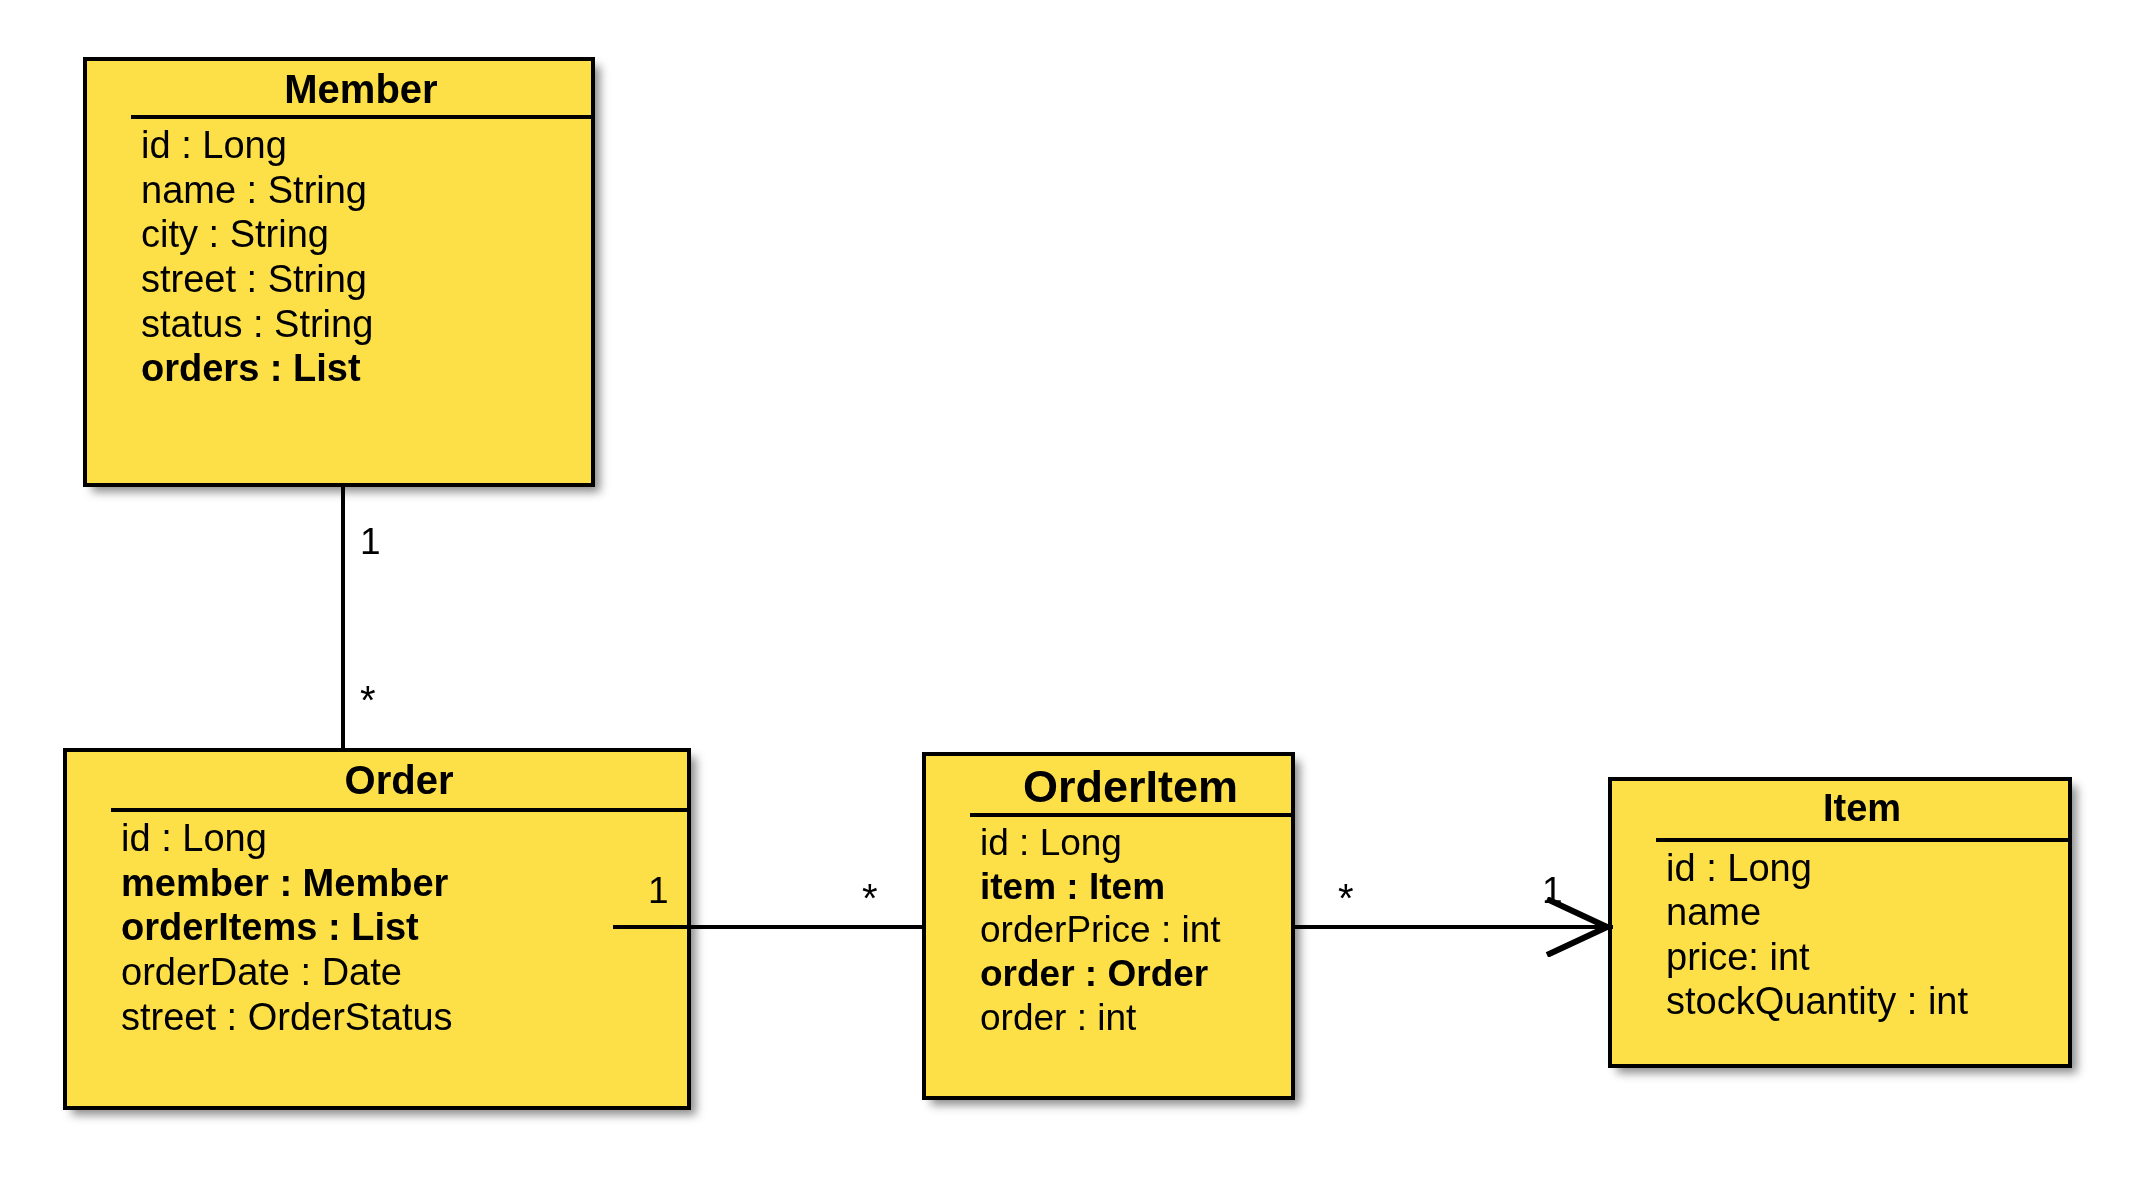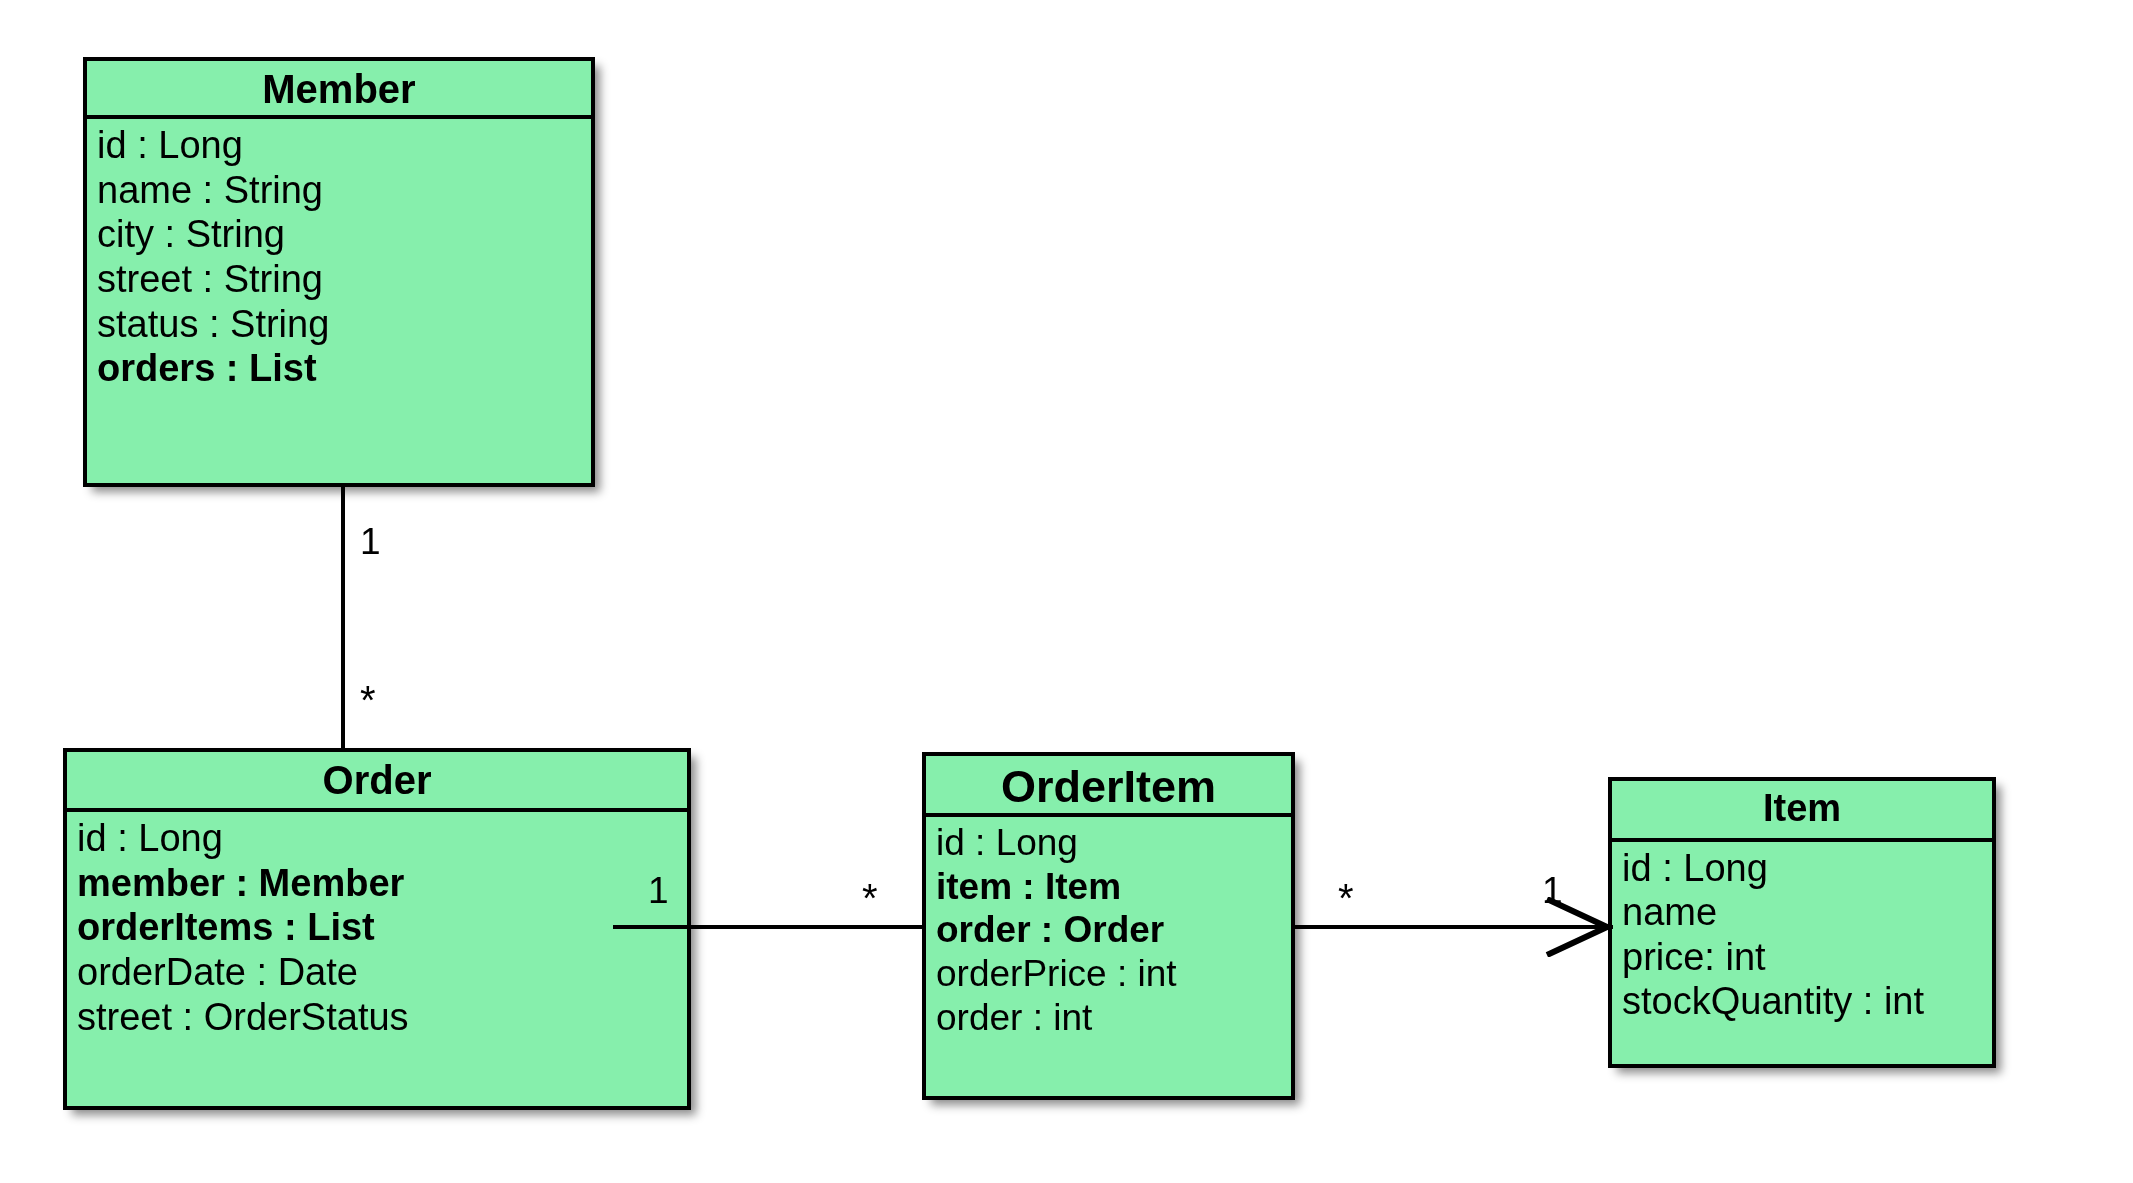--- a/index.html
+++ b/index.html
@@ -16,24 +16,25 @@
     position: relative;
     width: 2133px;
     height: 1183px;
     background: #ffffff;
     overflow: hidden;
   }
 
   
   .uml-class {
     position: absolute;
-    background: #86efac;
+    background: #fde047;
     border: 4px solid #000000;
     box-sizing: border-box;
     box-shadow: 7px 7px 9px -2px rgba(0,0,0,0.45);
+    padding-left: 44px;
   }
   .uml-title {
     text-align: center;
     font-weight: bold;
     font-size: 40px;
     line-height: 1.0;
     padding: 8px 6px 10px 6px;
     border-bottom: 4px solid #000000;
     box-sizing: border-box;
     white-space: nowrap;
@@ -52,21 +53,21 @@
     font-weight: bold;
   }
 
   
   #class-member   { left: 83px;   top: 57px;  width: 512px; height: 430px; }
   #class-member   .uml-title { height: 58px; }
   #class-order    { left: 63px;   top: 748px; width: 628px; height: 362px; }
   #class-order    .uml-title { height: 60px; }
   #class-orderitem{ left: 922px;  top: 752px; width: 373px; height: 348px; }
   #class-orderitem .uml-title { height: 61px; }
-  #class-item     { left: 1608px; top: 777px; width: 388px; height: 291px; }
+  #class-item     { left: 1608px; top: 777px; width: 464px; height: 291px; }
   #class-item     .uml-title { height: 61px; }
 
   #class-orderitem .uml-title { font-size: 45px; }
   #class-item .uml-title { font-size: 38px; }
   #class-orderitem .uml-attr { font-size: 37px; line-height: 1.18; }
   #class-item .uml-attr { font-size: 38px; line-height: 1.17; }
 
   
   .edge-line {
     position: absolute;
@@ -128,22 +129,22 @@
       <div class="uml-attr">orderDate : Date</div>
       <div class="uml-attr">street : OrderStatus</div>
     </div>
   </div>
 
   <div class="uml-class" id="class-orderitem">
     <div class="uml-title">OrderItem</div>
     <div class="uml-attrs">
       <div class="uml-attr">id : Long</div>
       <div class="uml-attr bold">item : Item</div>
+      <div class="uml-attr">orderPrice : int</div>
       <div class="uml-attr bold">order : Order</div>
-      <div class="uml-attr">orderPrice : int</div>
       <div class="uml-attr">order : int</div>
     </div>
   </div>
 
   <div class="uml-class" id="class-item">
     <div class="uml-title">Item</div>
     <div class="uml-attrs">
       <div class="uml-attr">id : Long</div>
       <div class="uml-attr">name</div>
       <div class="uml-attr">price: int</div>

